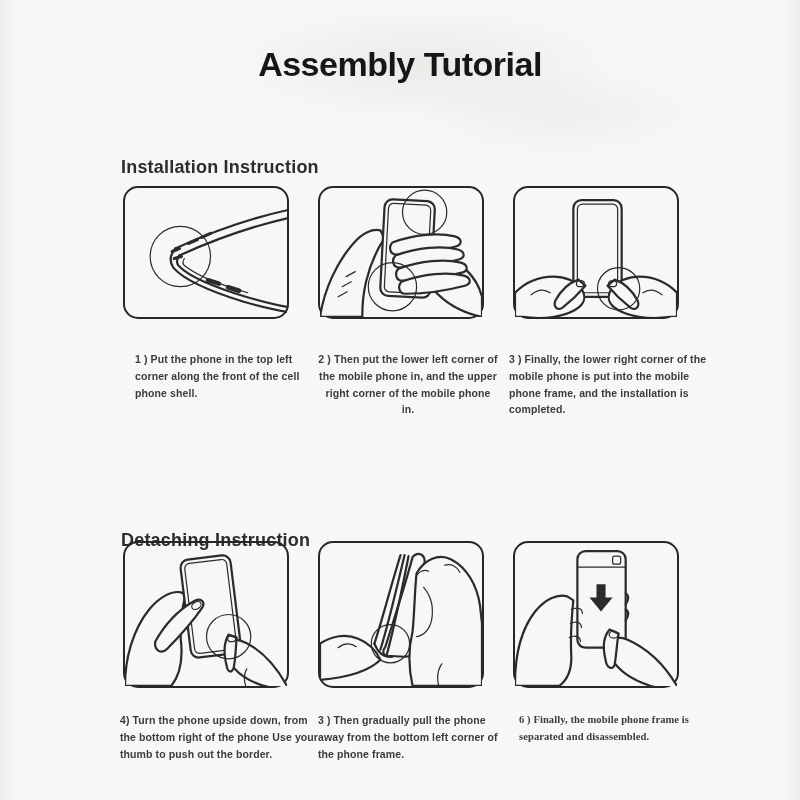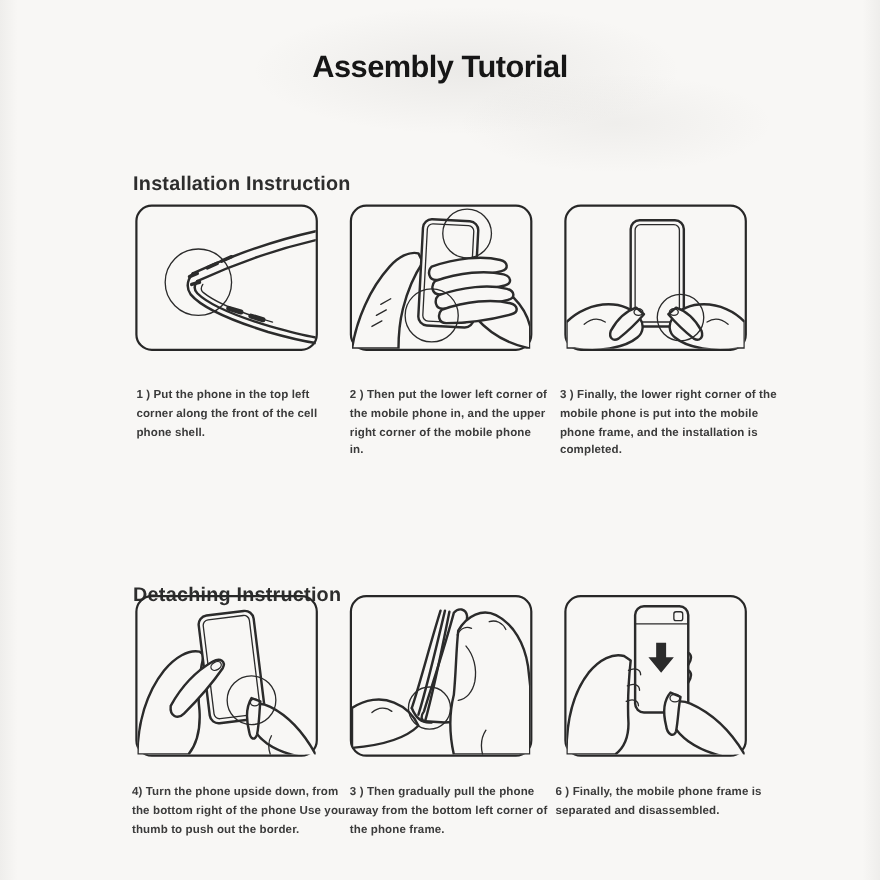--- a/index.html
+++ b/index.html
@@ -11,21 +11,21 @@
     background:
       linear-gradient(90deg,  rgba(60,58,55,0.05), rgba(0,0,0,0) 16px),
       linear-gradient(270deg, rgba(60,58,55,0.05), rgba(0,0,0,0) 16px),
       radial-gradient(ellipse 300px 90px at 53% 8%,  rgba(120,118,114,0.10), transparent 65%),
       radial-gradient(ellipse 220px 70px at 70% 14%, rgba(120,118,114,0.07), transparent 65%),
       #f8f7f5;
   }
 
   .page-title {
     position:absolute; top:45px; left:0; width:100%;
-    text-align:center; font-size:28px; font-weight:700;
+    text-align:center; font-size:34px; font-weight:700;
     letter-spacing:-0.5px; color:#161616;
   }
 
   .section-heading {
     position:absolute; font-size:18px; font-weight:700;
     letter-spacing:0.2px; color:#2d2d2d;
   }
   .heading-install { left:121px; top:157px; }
   .heading-detach  { left:121px; top:530px; }
 
@@ -37,26 +37,26 @@
   .row1 { top:186px; height:133px; }
   .row2 { top:541px; height:147px; }
   .c1 { left:123px; } .c2 { left:318px; } .c3 { left:513px; }
   .panel svg { width:100%; height:100%; display:block; }
 
   .caption {
     position:absolute; font-size:10.5px; font-weight:700;
     line-height:1.6; letter-spacing:0.1px; color:#3b3b3b;
   }
   .caprow1 { top:351px; } .caprow2 { top:712px; }
-  .cap1 { left:124px; width:178px; }
-  .cap2 { left:318px; width:180px; }
+  .cap1 { left:135px; width:178px; }
+  .cap2 { left:318px; width:180px;text-align:center; }
   .cap3 { left:509px; width:215px; }
   .cap4 { left:120px; width:202px; }
   .cap5 { left:318px; width:190px; }
-  .cap6 { left:505px; width:210px; }
+  .cap6 { left:519px; width:210px;font-family:Liberation Serif, serif; }
 
   
   .art * { fill:none; stroke:#2b2b2b; stroke-width:2.2; stroke-linecap:round; stroke-linejoin:round; }
   .art .bg   { fill:#f8f7f5; }
   .art .ink  { fill:#2b2b2b; stroke:none; }
   .art .thin { stroke-width:1.2; }
   .art .mark { stroke-width:3.2; }
 </style>
 </head>
 <body>

